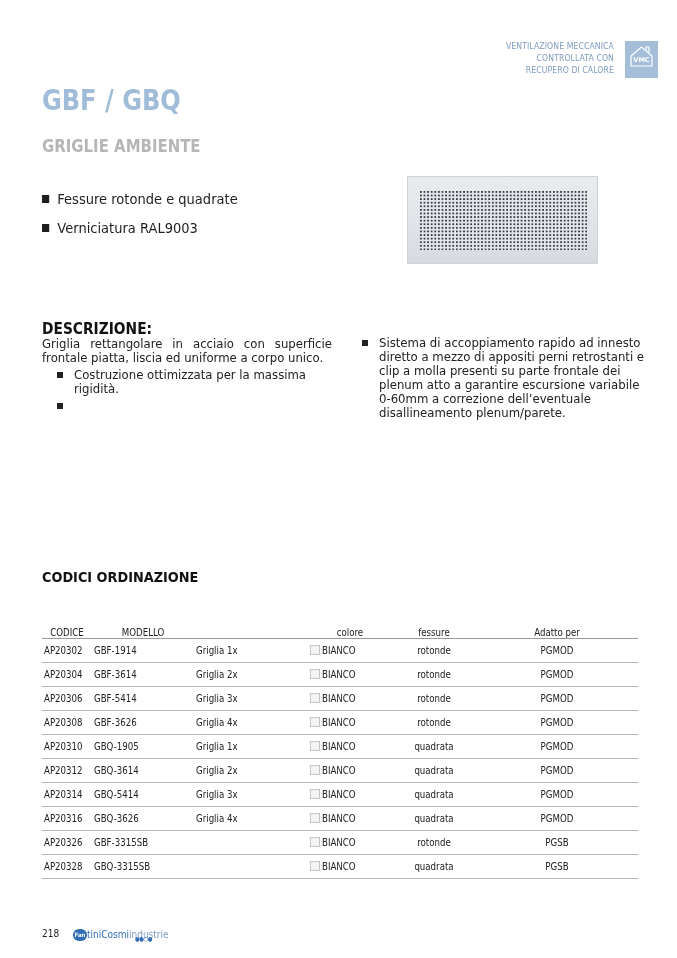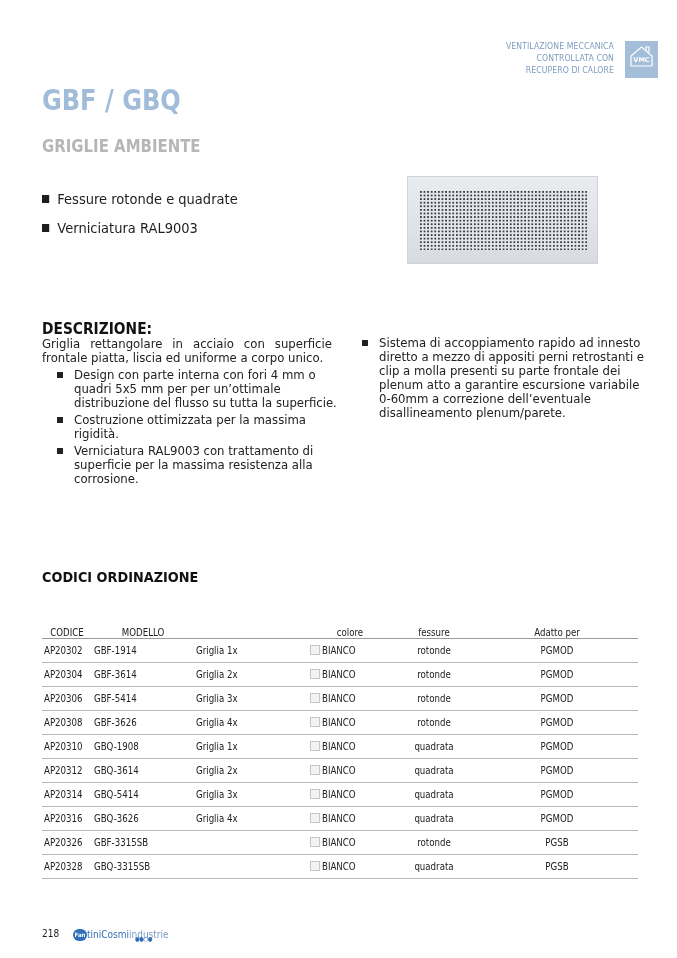--- a/index.html
+++ b/index.html
@@ -66,23 +66,22 @@
   <span class="sq"></span><span>Verniciatura RAL9003</span>
 </div>
 
 <div class="abs photo">
   <div class="grid"></div>
 </div>
 
 <div class="abs sec-h">DESCRIZIONE:</div>
 <div class="abs desc desc-intro">Griglia rettangolare in acciaio con superficie frontale piatta, liscia ed uniforme a corpo unico.</div>
 <ul class="blist desc list-left">
-  <li><span class="sq"></span><span>Design con parte interna con fori 4 mm o quadri 5x5 mm per per un’ottimale distribuzione del flusso su tutta la superficie.</span></li>
   <li><span class="sq"></span><span>Costruzione ottimizzata per la massima rigidità.</span></li>
-  <li><span class="sq"></span><span>Verniciatura RAL9003 con trattamento di superficie per la massima resistenza alla corrosione.</span></li>
+  <li><span class="sq"></span></li>
 </ul>
 <ul class="blist desc list-right">
   <li><span class="sq"></span><span>Sistema di accoppiamento rapido ad innesto diretto a mezzo di appositi perni retrostanti e clip a molla presenti su parte frontale dei plenum atto a garantire escursione variabile 0-60mm a correzione dell’eventuale disallineamento plenum/parete.</span></li>
 </ul>
 
 <div class="abs codici">CODICI ORDINAZIONE</div>
 <table class="codes">
   <thead>
     <tr>
       <th class="c-code">CODICE</th>
@@ -121,21 +120,21 @@
       <tr>
         <td class="c-code"><span>AP20308</span></td>
         <td class="c-mod"><span>GBF-3626</span></td>
         <td class="c-desc"><span>Griglia 4x</span></td>
         <td class="c-col"><span class="cb"></span><span>BIANCO</span></td>
         <td class="c-fes"><span>rotonde</span></td>
         <td class="c-ada"><span>PGMOD</span></td>
       </tr>
       <tr>
         <td class="c-code"><span>AP20310</span></td>
-        <td class="c-mod"><span>GBQ-1908</span></td>
+        <td class="c-mod"><span>GBQ-1905</span></td>
         <td class="c-desc"><span>Griglia 1x</span></td>
         <td class="c-col"><span class="cb"></span><span>BIANCO</span></td>
         <td class="c-fes"><span>quadrata</span></td>
         <td class="c-ada"><span>PGMOD</span></td>
       </tr>
       <tr>
         <td class="c-code"><span>AP20312</span></td>
         <td class="c-mod"><span>GBQ-3614</span></td>
         <td class="c-desc"><span>Griglia 2x</span></td>
         <td class="c-col"><span class="cb"></span><span>BIANCO</span></td>

